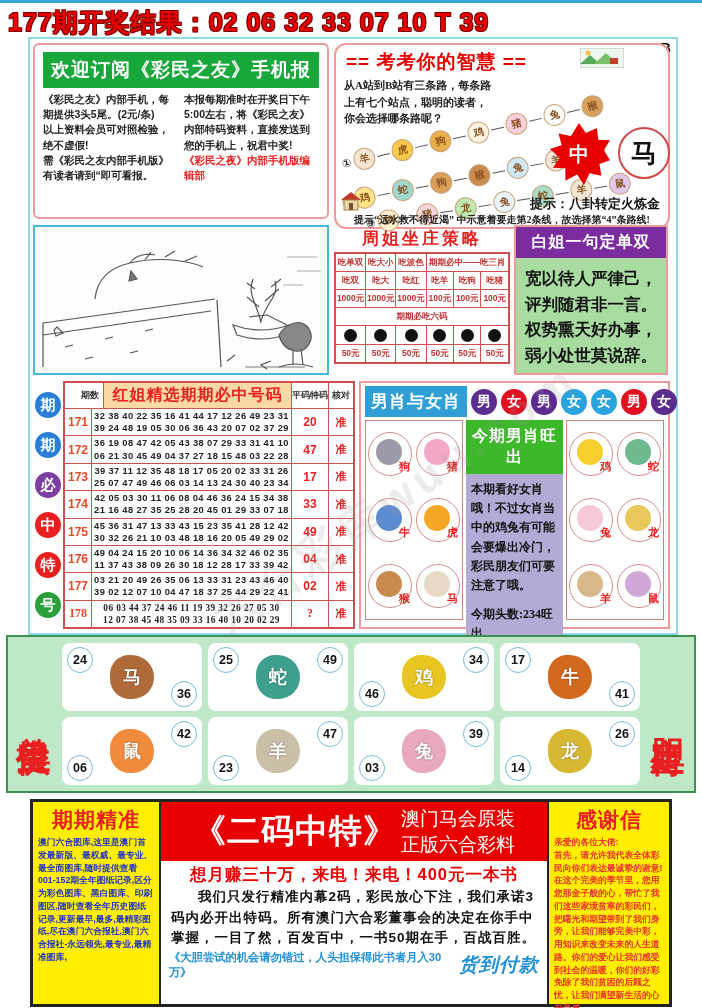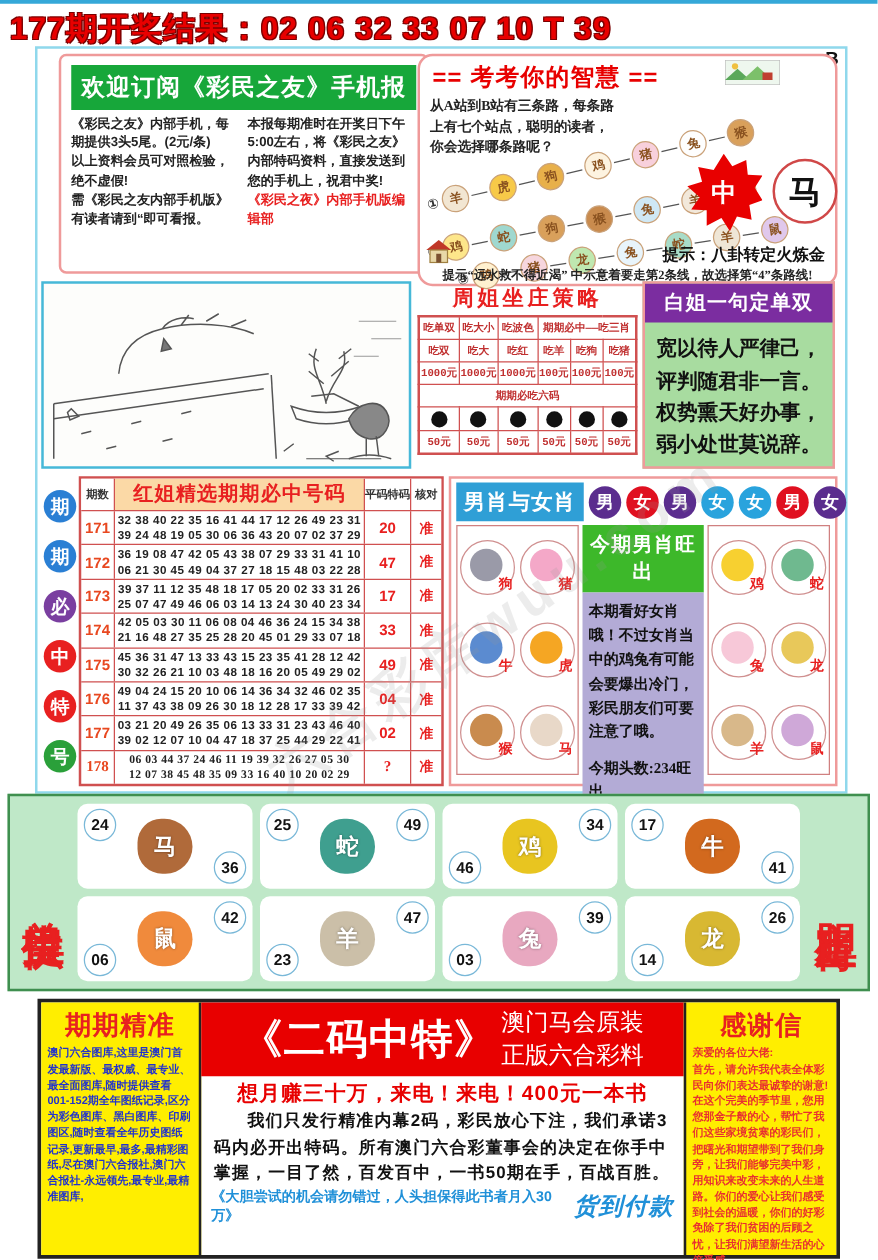--- a/index.html
+++ b/index.html
@@ -11,21 +11,21 @@
   
   .headline{
     position:absolute;left:8px;top:3px;font-size:25px;font-weight:bold;color:#e80000;
     letter-spacing:1px;text-shadow:1px 1px 0 #7a0000,-1px 1px 0 #7a0000,1px -1px 0 #7a0000,-1px -1px 0 #7a0000;
     white-space:nowrap;
   }
   
   .main-frame{position:absolute;left:28px;top:34px;width:646px;height:594px;border:2px solid #8fd8ec;background:#fff;}
   .b-label{position:absolute;right:5px;top:0px;font-size:15px;font-weight:bold;color:#111;}
   
-  .subscribe{position:absolute;left:17px;top:4px;width:296px;height:176px;border:2px solid #ef9a9a;border-radius:6px;box-sizing:border-box;background:#fff;}
+  .subscribe{position:absolute;left:3px;top:4px;width:296px;height:176px;border:2px solid #ef9a9a;border-radius:6px;box-sizing:border-box;background:#fff;}
   .sub-banner{margin:7px 8px 4px 8px;background:#17a73a;color:#fff;font-size:19px;font-weight:bold;text-align:center;padding:5px 0;letter-spacing:1px;}
   .sub-cols{display:flex;padding:0 8px;gap:6px;}
   .sub-col{flex:1;font-size:10.5px;font-weight:bold;color:#222;line-height:1.45;}
   .sub-red{color:#e82020;}
   
   .puzzle{position:absolute;left:304px;top:4px;width:336px;height:186px;border:2px solid #ef9a9a;border-radius:12px;box-sizing:border-box;background:#fff;}
   .pz-title{position:absolute;left:10px;top:4px;font-size:19px;font-weight:bold;color:#e80000;letter-spacing:1px;}
   .pz-intro{position:absolute;left:8px;top:32px;width:150px;font-family:"Liberation Serif","DejaVu Serif",serif;font-size:11px;font-weight:bold;color:#222;line-height:1.5;}
   .pz-scene{position:absolute;right:44px;top:3px;}
   .ppath{position:absolute;display:flex;align-items:center;transform-origin:left center;}
@@ -44,33 +44,33 @@
   .result-circle{position:absolute;left:282px;top:82px;width:48px;height:48px;border:2px solid #d04848;border-radius:50%;background:#fff;display:flex;align-items:center;justify-content:center;font-size:26px;font-weight:bold;color:#111;}
   .pz-hint{position:absolute;right:8px;top:150px;font-family:"Liberation Serif","DejaVu Serif",serif;font-size:13px;font-weight:bold;color:#111;}
   .pz-note{position:absolute;left:0;right:0;top:168px;text-align:center;font-family:"Liberation Serif","DejaVu Serif",serif;font-size:10px;font-weight:bold;color:#222;}
   .house-icon{position:absolute;left:4px;top:146px;}
   
   .ink{position:absolute;left:3px;top:186px;width:296px;height:150px;border:2px solid #46b8d8;box-sizing:border-box;background:#fdfdfb;}
   
   .zhoujie{position:absolute;left:304px;top:186px;width:176px;height:150px;}
   .zj-title{font-size:17px;font-weight:bold;color:#e82020;text-align:center;letter-spacing:3px;margin:2px 0 2px 0;}
   .zj-table{width:100%;border-collapse:collapse;border:2px solid #d05050;}
-  .zj-table td{border:1px solid #d05050;font-family:Liberation Mono, monospace;font-size:8.5px;font-weight:bold;color:#c03030;text-align:center;padding:2.5px 0;}
+  .zj-table td{border:1px solid #d05050;font-family:Liberation Sans, sans-serif;font-size:8.5px;font-weight:bold;color:#c03030;text-align:center;padding:2.5px 0;}
   .zj-dot{width:13px;height:13px;background:#111;border-radius:50%;margin:0 auto;}
   
   .baijie{position:absolute;left:484px;top:186px;width:154px;height:150px;border:2px solid #ef9a9a;box-sizing:border-box;background:#a8dca0;}
   .bj-banner{background:#7b2da0;color:#ffffff;font-size:16px;font-weight:bold;text-align:center;padding:5px 0;letter-spacing:1px;}
   .bj-poem{padding:8px 6px;font-size:16.5px;font-weight:bold;color:#111;line-height:1.55;text-align:center;font-family:"Liberation Serif","DejaVu Serif",serif;}
   
   .hongjie{position:absolute;left:3px;top:342px;width:322px;height:248px;display:flex;}
   .hj-side{width:30px;display:flex;flex-direction:column;align-items:center;justify-content:space-around;padding:4px 0;}
   .hj-circle{width:26px;height:26px;border-radius:50%;color:#fff;font-size:15px;font-weight:bold;display:flex;align-items:center;justify-content:center;}
   .hj-table{flex:1;border:2px solid #d05050;display:flex;flex-direction:column;}
   .hj-headrow{display:flex;border-bottom:1px solid #d05050;background:#fff;}
-  .hj-headrow .h-period{width:26px;font-size:9px;}
+  .hj-headrow .h-period{width:26px;font-size:9px;margin-left:12px;}
   .hj-headrow .h-main{flex:1;background:#fbd9a6;color:#e82020;font-size:16px;font-weight:bold;letter-spacing:1px;display:flex;align-items:center;justify-content:center;}
   .hj-headrow .h-special{width:36px;font-size:9px;}
   .hj-headrow .h-check{width:24px;font-size:9px;}
   .hj-headrow>div{border-right:1px solid #d05050;display:flex;align-items:center;justify-content:center;text-align:center;font-weight:bold;color:#333;padding:2px 0;}
   .hj-headrow>div:last-child,.hj-row>div:last-child{border-right:none;}
   .hj-row{display:flex;flex:1;border-bottom:1px solid #d05050;}
   .hj-row:last-child{border-bottom:none;font-family:Liberation Serif, serif;}
   .hj-row>div{border-right:1px solid #d05050;display:flex;align-items:center;justify-content:center;}
   .hj-period{width:26px;font-size:12px;font-weight:bold;color:#e84820;}
   .hj-nums{flex:1;flex-direction:column;font-size:9.3px;font-weight:bold;color:#222;line-height:1.3;letter-spacing:0.4px;white-space:nowrap;}

